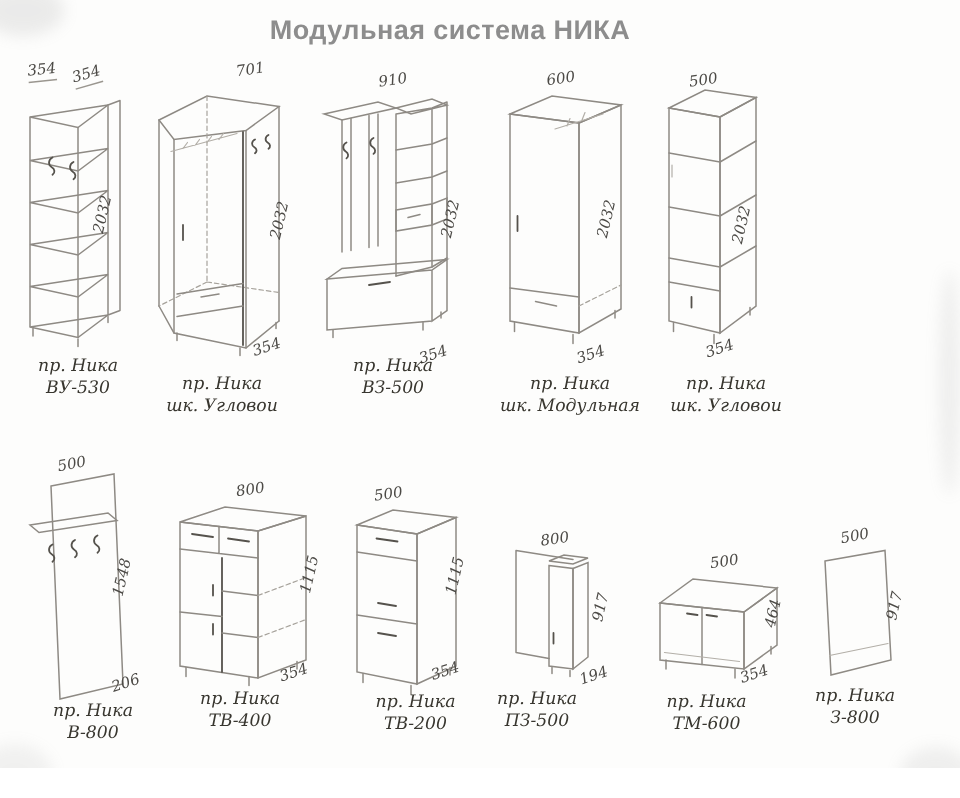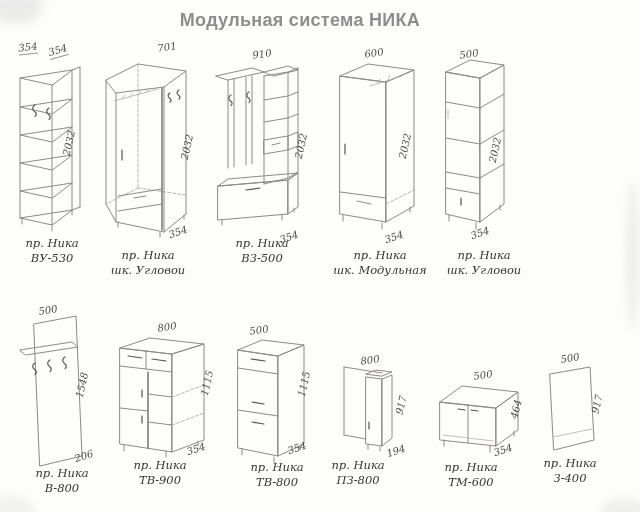--- a/index.html
+++ b/index.html
@@ -160,59 +160,59 @@
       <path class="dk" d="M28,58 v7 M28,84 v7"></path>
       <path d="M34,62 L58,65 M34,90 L58,93"></path>
       <path class="dsh" d="M58,65 L90,53 M58,93 L90,81"></path>
       <path d="M10,113 v6 M52,119 v6 M84,109 v5"></path>
     </svg>
     <span class="dim" style="left:55px;top:27px;transform:translate(-50%,-50%) rotate(-8deg)">800</span>
     <span class="dim" style="left:95px;top:83px;transform:translate(-50%,-50%) rotate(-77deg)">1115</span>
     <span class="dim" style="left:84px;top:149px;transform:translate(-50%,-50%) rotate(-18deg)">354</span>
     <div class="cap" style="left:8px;top:158px;width:80px">
       <span>пр. Ника</span>
-      <span>ТВ-900</span>
+      <span>ТВ-400</span>
     </div>
   </section>
 
   <section class="card" style="left:222px;top:300px;width:104px;height:210px">
     <svg class="draw" style="left:8px;top:34px" width="85" height="140" viewBox="0 0 85 140">
       <path d="M8,16 L48,22 L48,122 L8,114 Z"></path>
       <path d="M8,16 L32,6 L74,11 L48,22 Z"></path>
       <path d="M48,22 L74,11 L74,110 L48,122 Z"></path>
       <path d="M8,34 L48,40"></path>
       <path class="dk" d="M21,25 L35,27"></path>
       <path d="M8,76 L48,82"></path>
       <path class="dk" d="M22,68 L34,70 M22,88 L34,90"></path>
       <path d="M12,115 v6 M44,123 v6 M70,111 v5"></path>
     </svg>
     <span class="dim" style="left:37px;top:30px;transform:translate(-50%,-50%) rotate(-8deg)">500</span>
     <span class="dim" style="left:82px;top:84px;transform:translate(-50%,-50%) rotate(-77deg)">1115</span>
     <span class="dim" style="left:75px;top:148px;transform:translate(-50%,-50%) rotate(-18deg)">354</span>
     <div class="cap" style="left:10px;top:160px;width:90px">
       <span>пр. Ника</span>
-      <span>ТВ-800</span>
+      <span>ТВ-200</span>
     </div>
   </section>
 
   <section class="card" style="left:334px;top:300px;width:100px;height:210px">
     <svg class="draw" style="left:8px;top:64px" width="66" height="90" viewBox="0 0 66 90">
       <path d="M2,3 L40,9 M2,3 V71 M2,71 L24,75"></path>
       <path d="M24,10 L34,6 L50,8 L40,12 Z"></path>
       <path d="M24,13 L40,15 L40,82 L24,80 Z"></path>
       <path d="M40,15 L50,11 L50,74 L40,82 Z"></path>
       <path class="dk" d="M27,58 v7"></path>
       <path d="M26,81 v4 M38,83 v4"></path>
     </svg>
     <span class="dim" style="left:36px;top:60px;transform:translate(-50%,-50%) rotate(-8deg)">800</span>
     <span class="dim" style="left:67px;top:105px;transform:translate(-50%,-50%) rotate(-77deg)">917</span>
     <span class="dim" style="left:62px;top:151px;transform:translate(-50%,-50%) rotate(-18deg)">194</span>
     <div class="cap" style="left:-10px;top:158px;width:68px">
       <span>пр. Ника</span>
-      <span>ПЗ-800</span>
+      <span>ПЗ-500</span>
     </div>
   </section>
 
   <section class="card" style="left:428px;top:300px;width:106px;height:210px">
     <svg class="draw" style="left:8px;top:82px" width="86" height="72" viewBox="0 0 86 72">
       <path d="M4,20 L26,4 L82,10 L60,26 Z"></path>
       <path d="M4,20 L60,26 L60,64 L4,58 Z"></path>
       <path d="M60,26 L82,10 L82,48 L60,64 Z"></path>
       <path d="M32,23 V61"></path>
       <path class="dk" d="M22,27 L29,28 M35,28 L42,29"></path>
@@ -230,21 +230,21 @@
 
   <section class="card" style="left:538px;top:300px;width:98px;height:210px">
     <svg class="draw" style="left:8px;top:62px" width="52" height="92" viewBox="0 0 52 92">
       <path d="M4,12 L44,5 L48,78 L8,88 Z"></path>
       <path class="lt" d="M7,75 L46,67"></path>
     </svg>
     <span class="dim" style="left:32px;top:58px;transform:translate(-50%,-50%) rotate(-10deg)">500</span>
     <span class="dim" style="left:59px;top:104px;transform:translate(-50%,-50%) rotate(-77deg)">917</span>
     <div class="cap" style="left:-4px;top:156px;width:72px">
       <span>пр. Ника</span>
-      <span>З-400</span>
+      <span>З-800</span>
     </div>
   </section>
 
   <div class="smudge" style="left:-12px;top:-10px;width:55px;height:34px;opacity:.18"></div>
   <div class="smudge" style="left:626px;top:180px;width:14px;height:150px;opacity:.15"></div>
   <div class="smudge" style="left:600px;top:498px;width:48px;height:36px;opacity:.14"></div>
   <div class="smudge" style="left:-15px;top:496px;width:50px;height:40px;opacity:.12"></div>
 
 </div>
 

